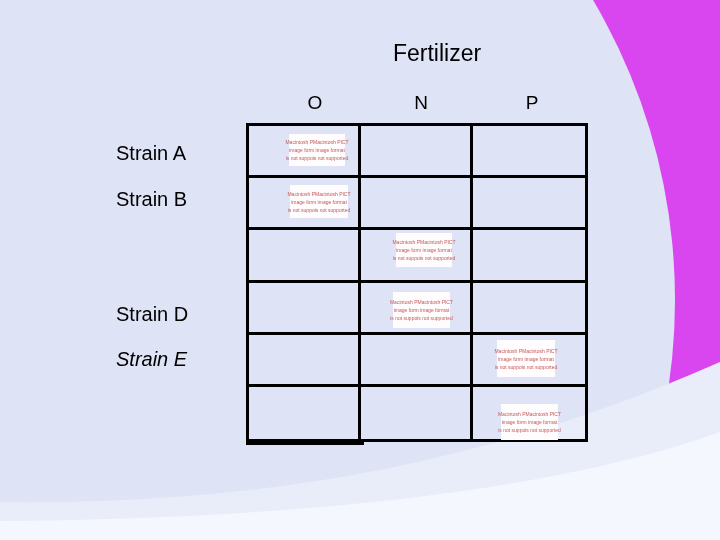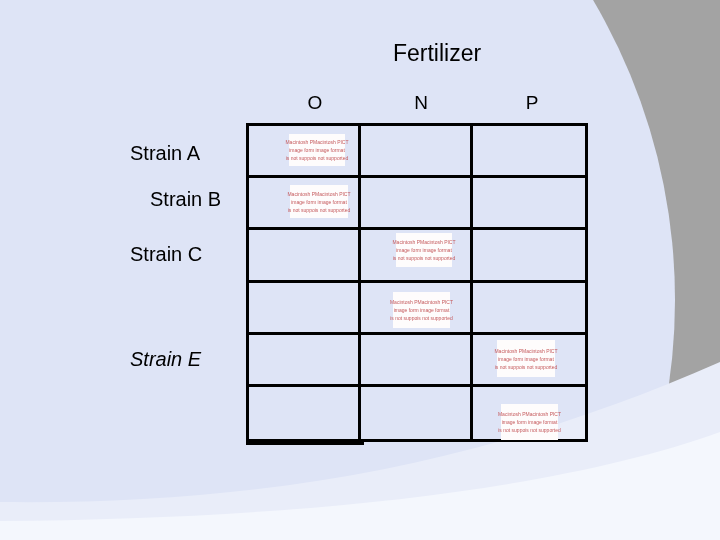--- a/index.html
+++ b/index.html
@@ -1,36 +1,36 @@
 <!DOCTYPE html>
 <html><head>
 <meta charset="utf-8">
 <style>
   html,body{margin:0;padding:0;}
   #root{
     position:relative; width:720px; height:540px; overflow:hidden;
-    background:#a3a3a3;
+    background:#d946ef;
     font-family:"Liberation Sans", sans-serif;
     color:#000;
   }
   .bg-svg{position:absolute; left:0; top:0; width:720px; height:540px;}
   .slide-title{
     position:absolute; left:337px; top:40px; width:200px;
     text-align:center; font-size:23px; line-height:26px; color:#000;
   }
   .col-label{
     position:absolute; top:92px; width:48px; text-align:center;
     font-size:19px; line-height:22px;
   }
   #col-o{left:291px;} #col-n{left:397px;} #col-p{left:508px;}
   .row-label{
-    position:absolute; left:130px; width:110px;
+    position:absolute; left:116px; width:110px;
     font-size:20px; line-height:22px;
   }
-  #row-a{top:142px;} #row-b{top:188px;margin-left:20px;} #row-c{top:243px;}
+  #row-a{top:142px;} #row-b{top:188px;} #row-c{top:243px;}
   #row-d{top:303px;} #row-e{top:348px;font-style:italic;} #row-f{top:403px;}
   .grid{
     position:absolute; left:246px; top:123px; width:342px; height:319px;
     box-sizing:border-box; border:3px solid #000;
     display:grid; grid-template-columns:repeat(3,1fr); grid-template-rows:repeat(6,1fr);
   }
   .grid > .cell{border-right:3px solid #000; border-bottom:3px solid #000; background:transparent;}
   .grid > .cell:nth-child(3n){border-right:none;}
   .grid > .cell:nth-child(n+16){border-bottom:none;}
   .bottom-strip{
@@ -61,21 +61,21 @@
   </svg>
 
   <div class="slide-title">Fertilizer</div>
 
   <div class="col-label" id="col-o">O</div>
   <div class="col-label" id="col-n">N</div>
   <div class="col-label" id="col-p">P</div>
 
   <div class="row-label" id="row-a">Strain A</div>
   <div class="row-label" id="row-b">Strain B</div>
-  <div class="row-label" id="row-c">Strain C</div>
+  <div class="row-label" id="row-d">Strain D</div>
   <div class="row-label" id="row-e">Strain E</div>
 
   <div class="grid">
     <div class="cell"></div>
     <div class="cell"></div>
     <div class="cell"></div>
     <div class="cell"></div>
     <div class="cell"></div>
     <div class="cell"></div>
     <div class="cell"></div>

